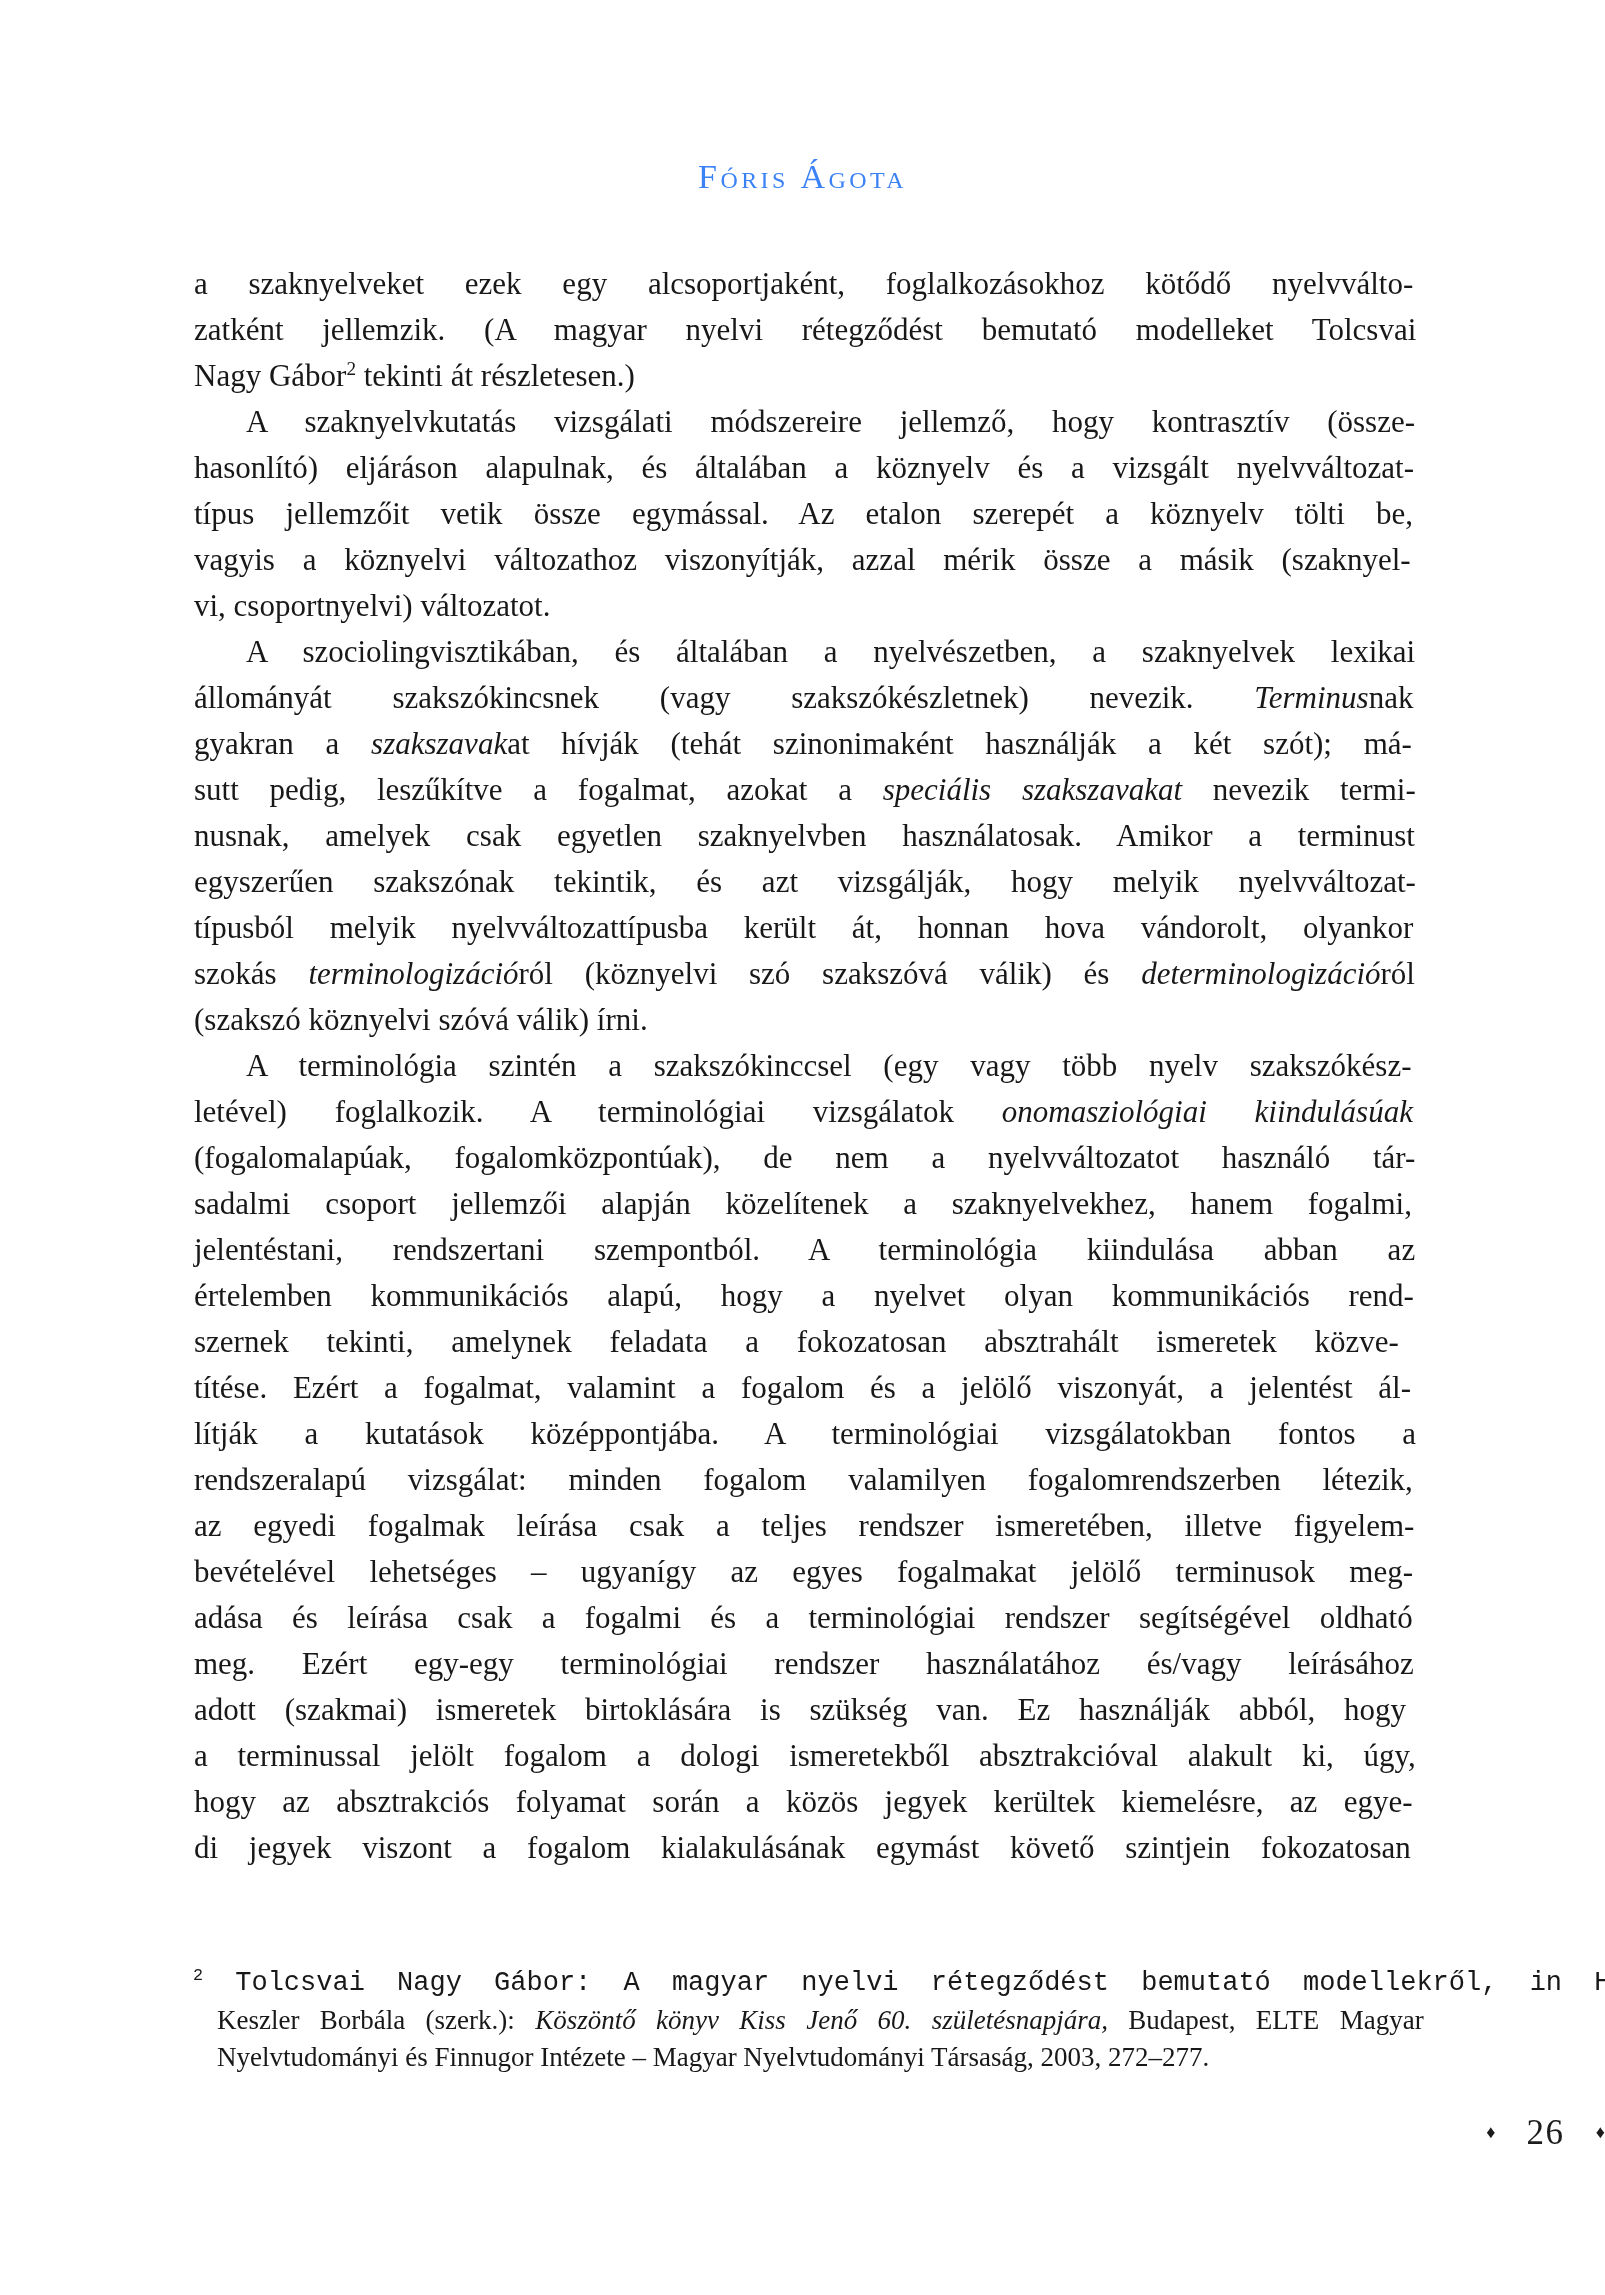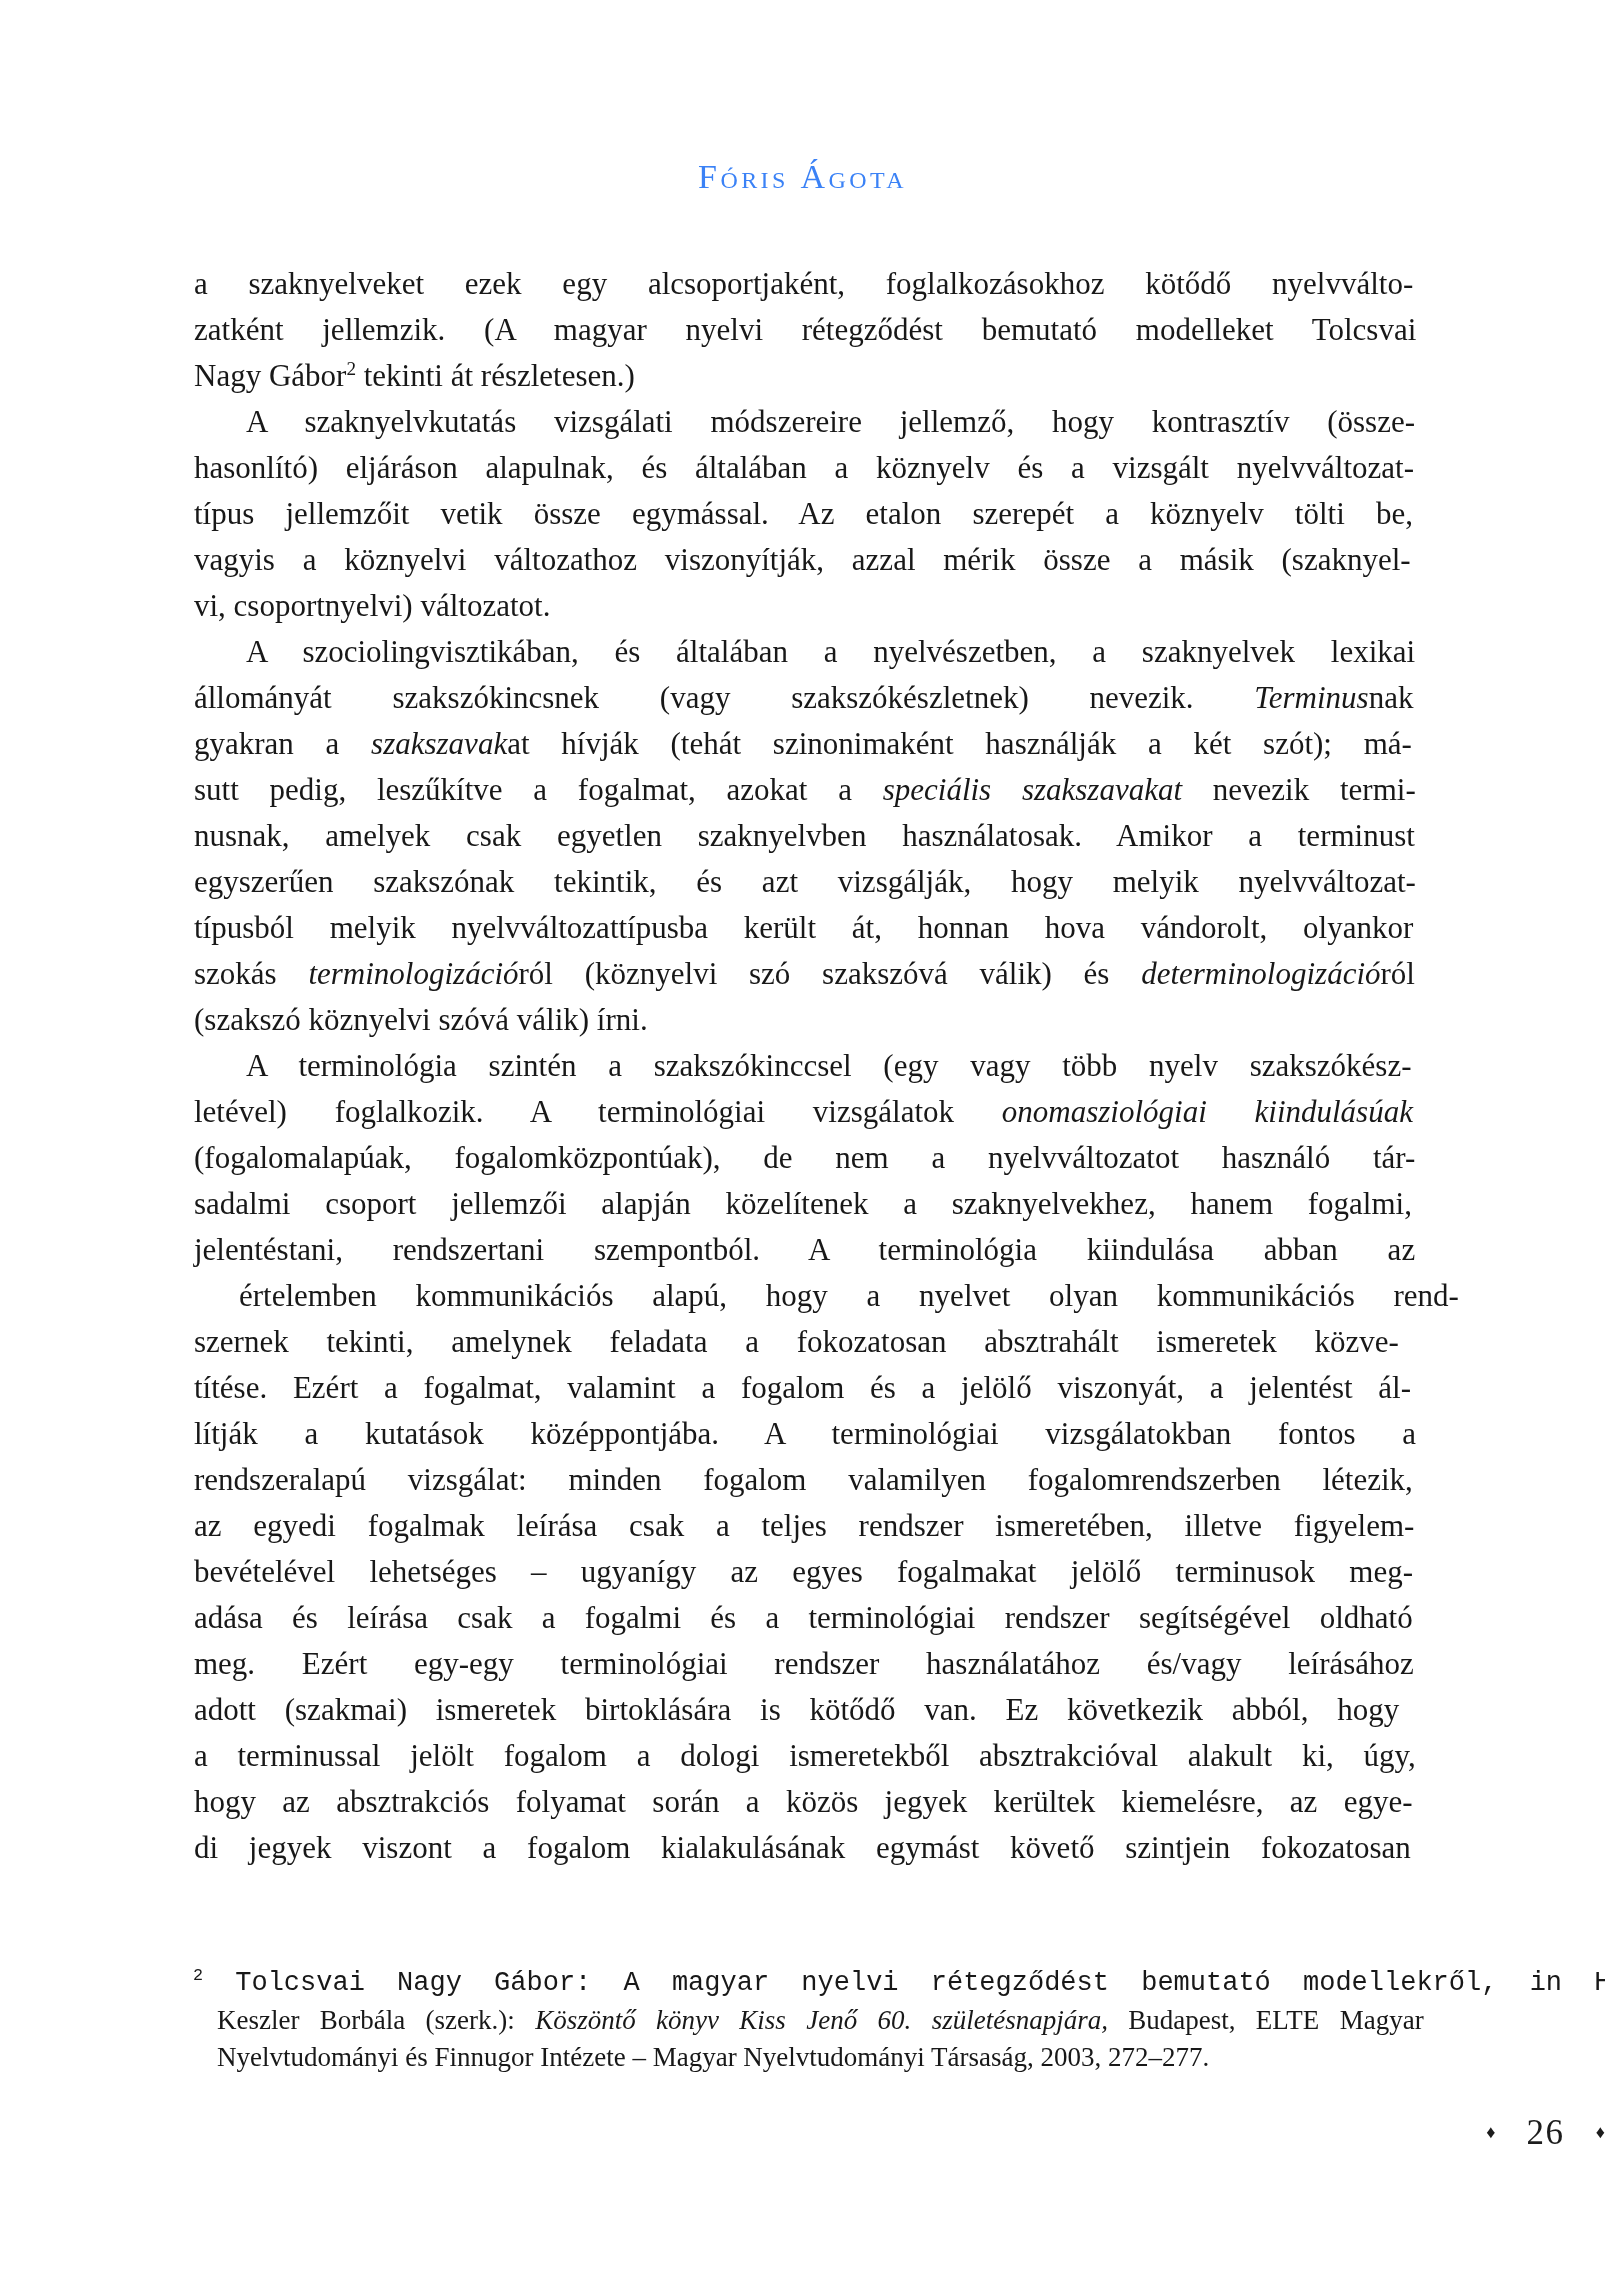--- a/index.html
+++ b/index.html
@@ -60,30 +60,30 @@
         <div class="line"><span class="ln" style="word-spacing: 28px;"><span>típusból melyik nyelvváltozattípusba került át, honnan hova vándorolt, olyankor</span></span></div>
         <div class="line"><span class="ln" style="word-spacing: 24px;"><span>szokás </span><span class="it">terminologizáció</span><span>ról (köznyelvi szó szakszóvá válik) és </span><span class="it">determinologizáció</span><span>ról</span></span></div>
         <div class="line ragged"><span class="ln"><span>(szakszó köznyelvi szóvá válik) írni.</span></span></div>
       </div>
       <div class="para">
         <div class="line" style="text-indent: 52px;"><span class="ln" style="word-spacing: 24px;"><span>A terminológia szintén a szakszókinccsel (egy vagy több nyelv szakszókész-</span></span></div>
         <div class="line"><span class="ln" style="word-spacing: 40px;"><span>letével) foglalkozik. A terminológiai vizsgálatok </span><span class="it">onomasziológiai kiindulásúak</span></span></div>
         <div class="line"><span class="ln" style="word-spacing: 35px;"><span>(fogalomalapúak, fogalomközpontúak), de nem a nyelvváltozatot használó tár-</span></span></div>
         <div class="line"><span class="ln" style="word-spacing: 27px;"><span>sadalmi csoport jellemzői alapján közelítenek a szaknyelvekhez, hanem fogalmi,</span></span></div>
         <div class="line"><span class="ln" style="word-spacing: 42px;"><span>jelentéstani, rendszertani szempontból. A terminológia kiindulása abban az</span></span></div>
-        <div class="line"><span class="ln" style="word-spacing: 31px; margin-left: 45px;"><span>értelemben kommunikációs alapú, hogy a nyelvet olyan kommunikációs rend-</span></span></div>
+        <div class="line"><span class="ln" style="word-spacing: 31px;"><span>értelemben kommunikációs alapú, hogy a nyelvet olyan kommunikációs rend-</span></span></div>
         <div class="line"><span class="ln" style="word-spacing: 30px;"><span>szernek tekinti, amelynek feladata a fokozatosan absztrahált ismeretek közve-</span></span></div>
         <div class="line"><span class="ln" style="word-spacing: 18px;"><span>títése. Ezért a fogalmat, valamint a fogalom és a jelölő viszonyát, a jelentést ál-</span></span></div>
         <div class="line"><span class="ln" style="word-spacing: 39px;"><span>lítják a kutatások középpontjába. A terminológiai vizsgálatokban fontos a</span></span></div>
         <div class="line"><span class="ln" style="word-spacing: 34px;"><span>rendszeralapú vizsgálat: minden fogalom valamilyen fogalomrendszerben létezik,</span></span></div>
         <div class="line"><span class="ln" style="word-spacing: 24px;"><span>az egyedi fogalmak leírása csak a teljes rendszer ismeretében, illetve figyelem-</span></span></div>
         <div class="line"><span class="ln" style="word-spacing: 26.5px;"><span>bevételével lehetséges – ugyanígy az egyes fogalmakat jelölő terminusok meg-</span></span></div>
         <div class="line"><span class="ln" style="word-spacing: 21.5px;"><span>adása és leírása csak a fogalmi és a terminológiai rendszer segítségével oldható</span></span></div>
         <div class="line"><span class="ln" style="word-spacing: 39px;"><span>meg. Ezért egy-egy terminológiai rendszer használatához és/vagy leírásához</span></span></div>
-        <div class="line"><span class="ln" style="word-spacing: 21px;"><span>adott (szakmai) ismeretek birtoklására is kötődő van. Ez következik abból, hogy</span></span></div>
+        <div class="line"><span class="ln" style="word-spacing: 21px;"><span>adott (szakmai) ismeretek birtoklására is szükség van. Ez használják abból, hogy</span></span></div>
         <div class="line"><span class="ln" style="word-spacing: 22px;"><span>a terminussal jelölt fogalom a dologi ismeretekből absztrakcióval alakult ki, úgy,</span></span></div>
         <div class="line"><span class="ln" style="word-spacing: 18.6px; text-align: center;"><span>hogy az absztrakciós folyamat során a közös jegyek kerültek kiemelésre, az egye-</span></span></div>
         <div class="line"><span class="ln" style="word-spacing: 23px;"><span>di jegyek viszont a fogalom kialakulásának egymást követő szintjein fokozatosan</span></span></div>
       </div>
     </div>
 
   <div class="footnote">
       <div class="line"><span class="ln" style="word-spacing: 16px; font-family: Liberation Mono, monospace;"><sup>2</sup><span> Tolcsvai Nagy Gábor: A magyar nyelvi rétegződést bemutató modellekről, in Hajdú Mihály –</span></span></div>
       <div class="line" style="text-indent: 24px;"><span class="ln" style="word-spacing: 13.6px;"><span>Keszler Borbála (szerk.): </span><span class="it">Köszöntő könyv Kiss Jenő 60. születésnapjára,</span><span> Budapest, ELTE Magyar</span></span></div>
       <div class="line ragged" style="text-indent: 24px;"><span class="ln"><span>Nyelvtudományi és Finnugor Intézete – Magyar Nyelvtudományi Társaság, 2003, 272–277.</span></span></div>

